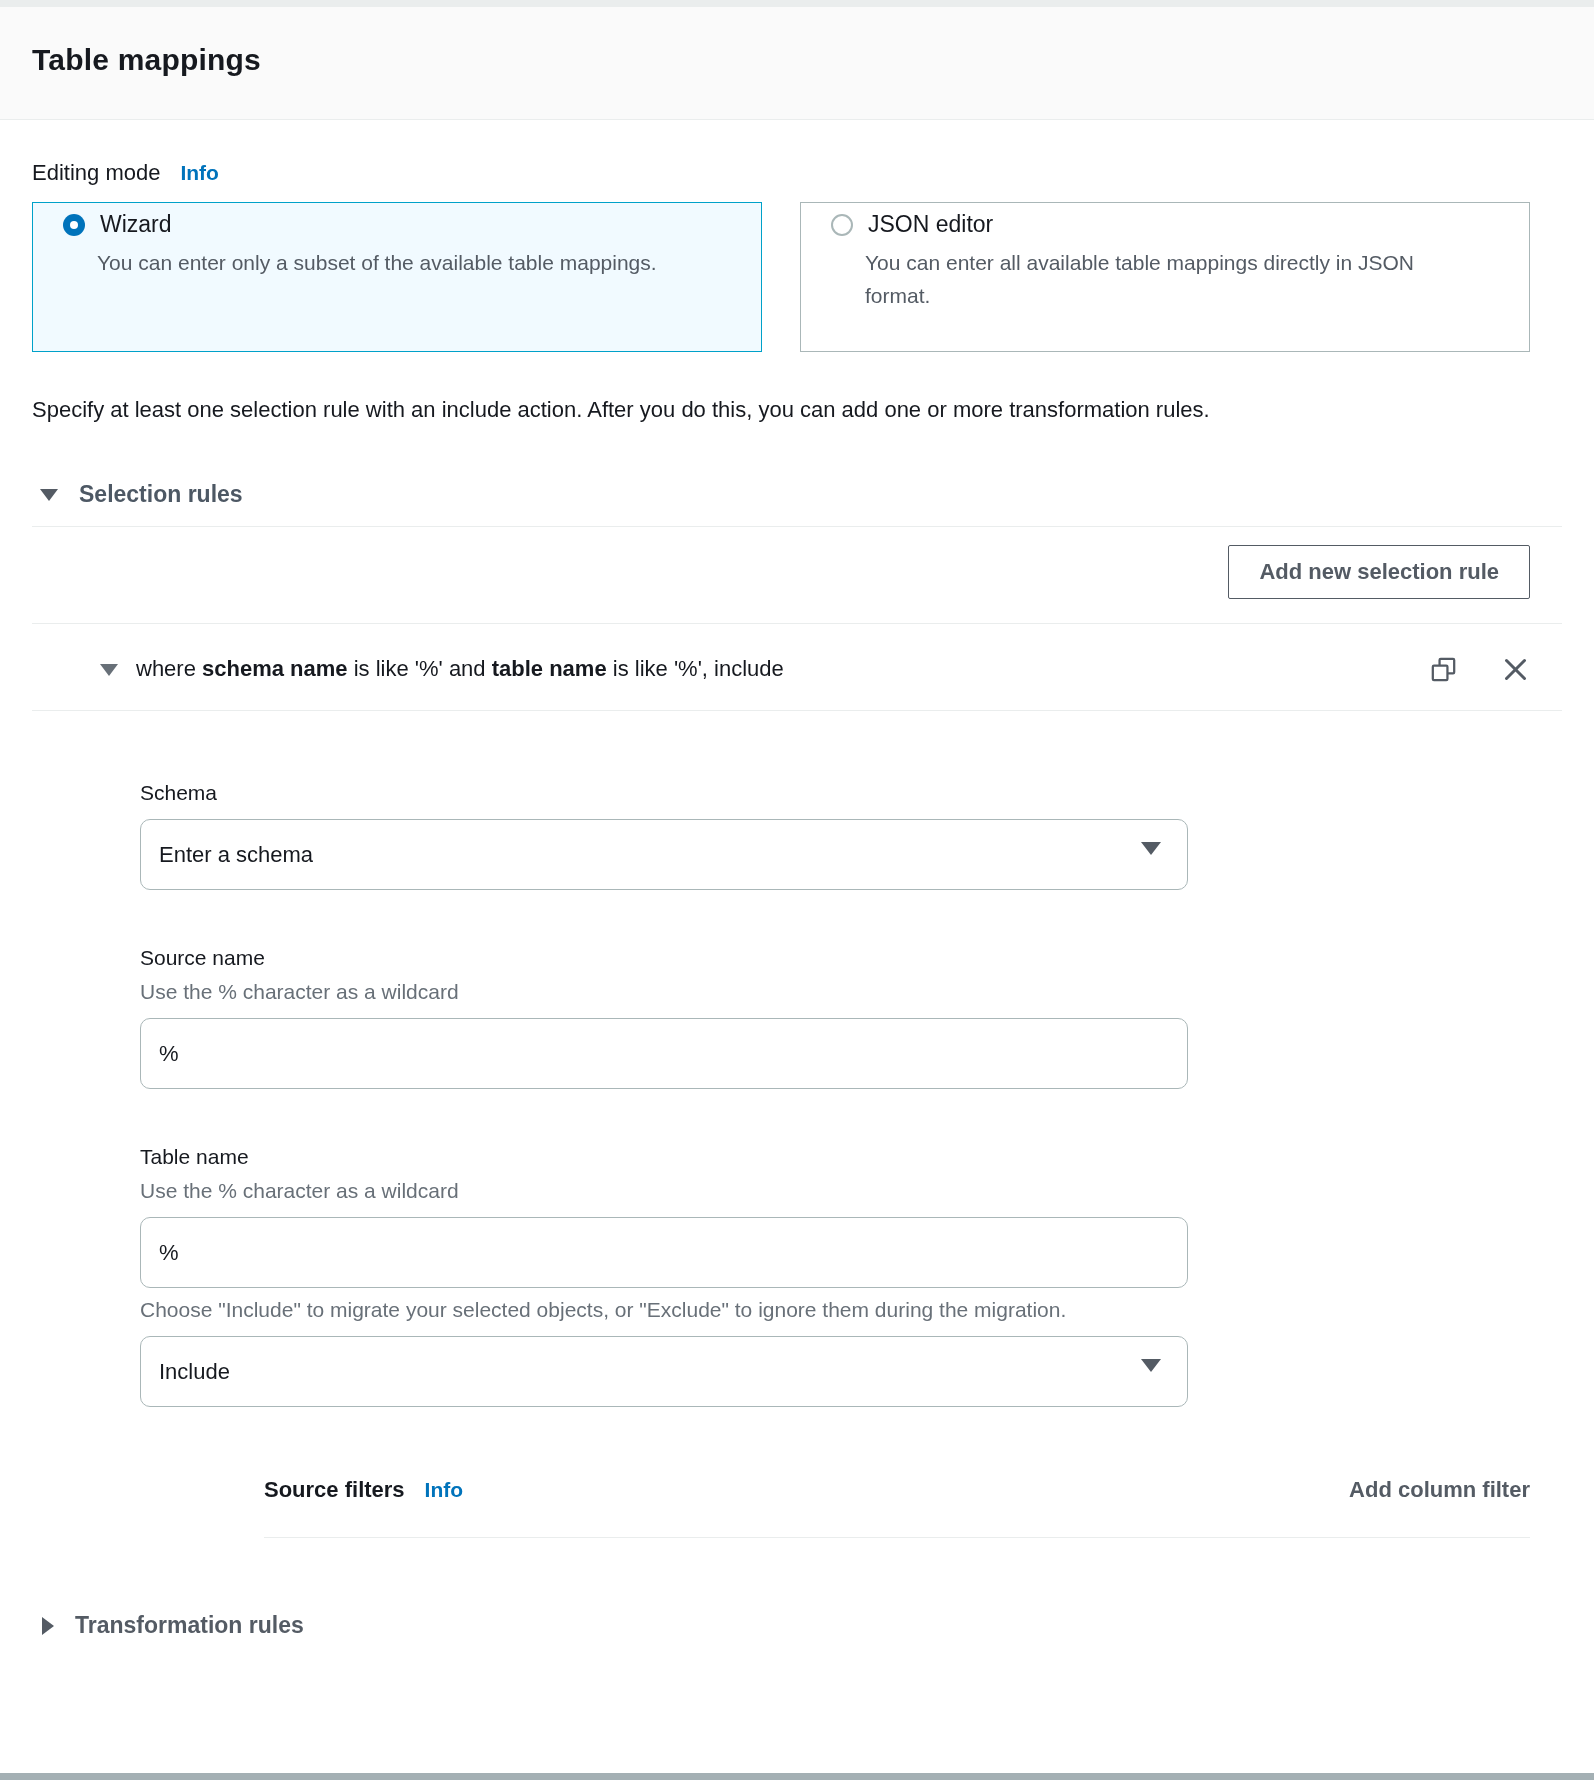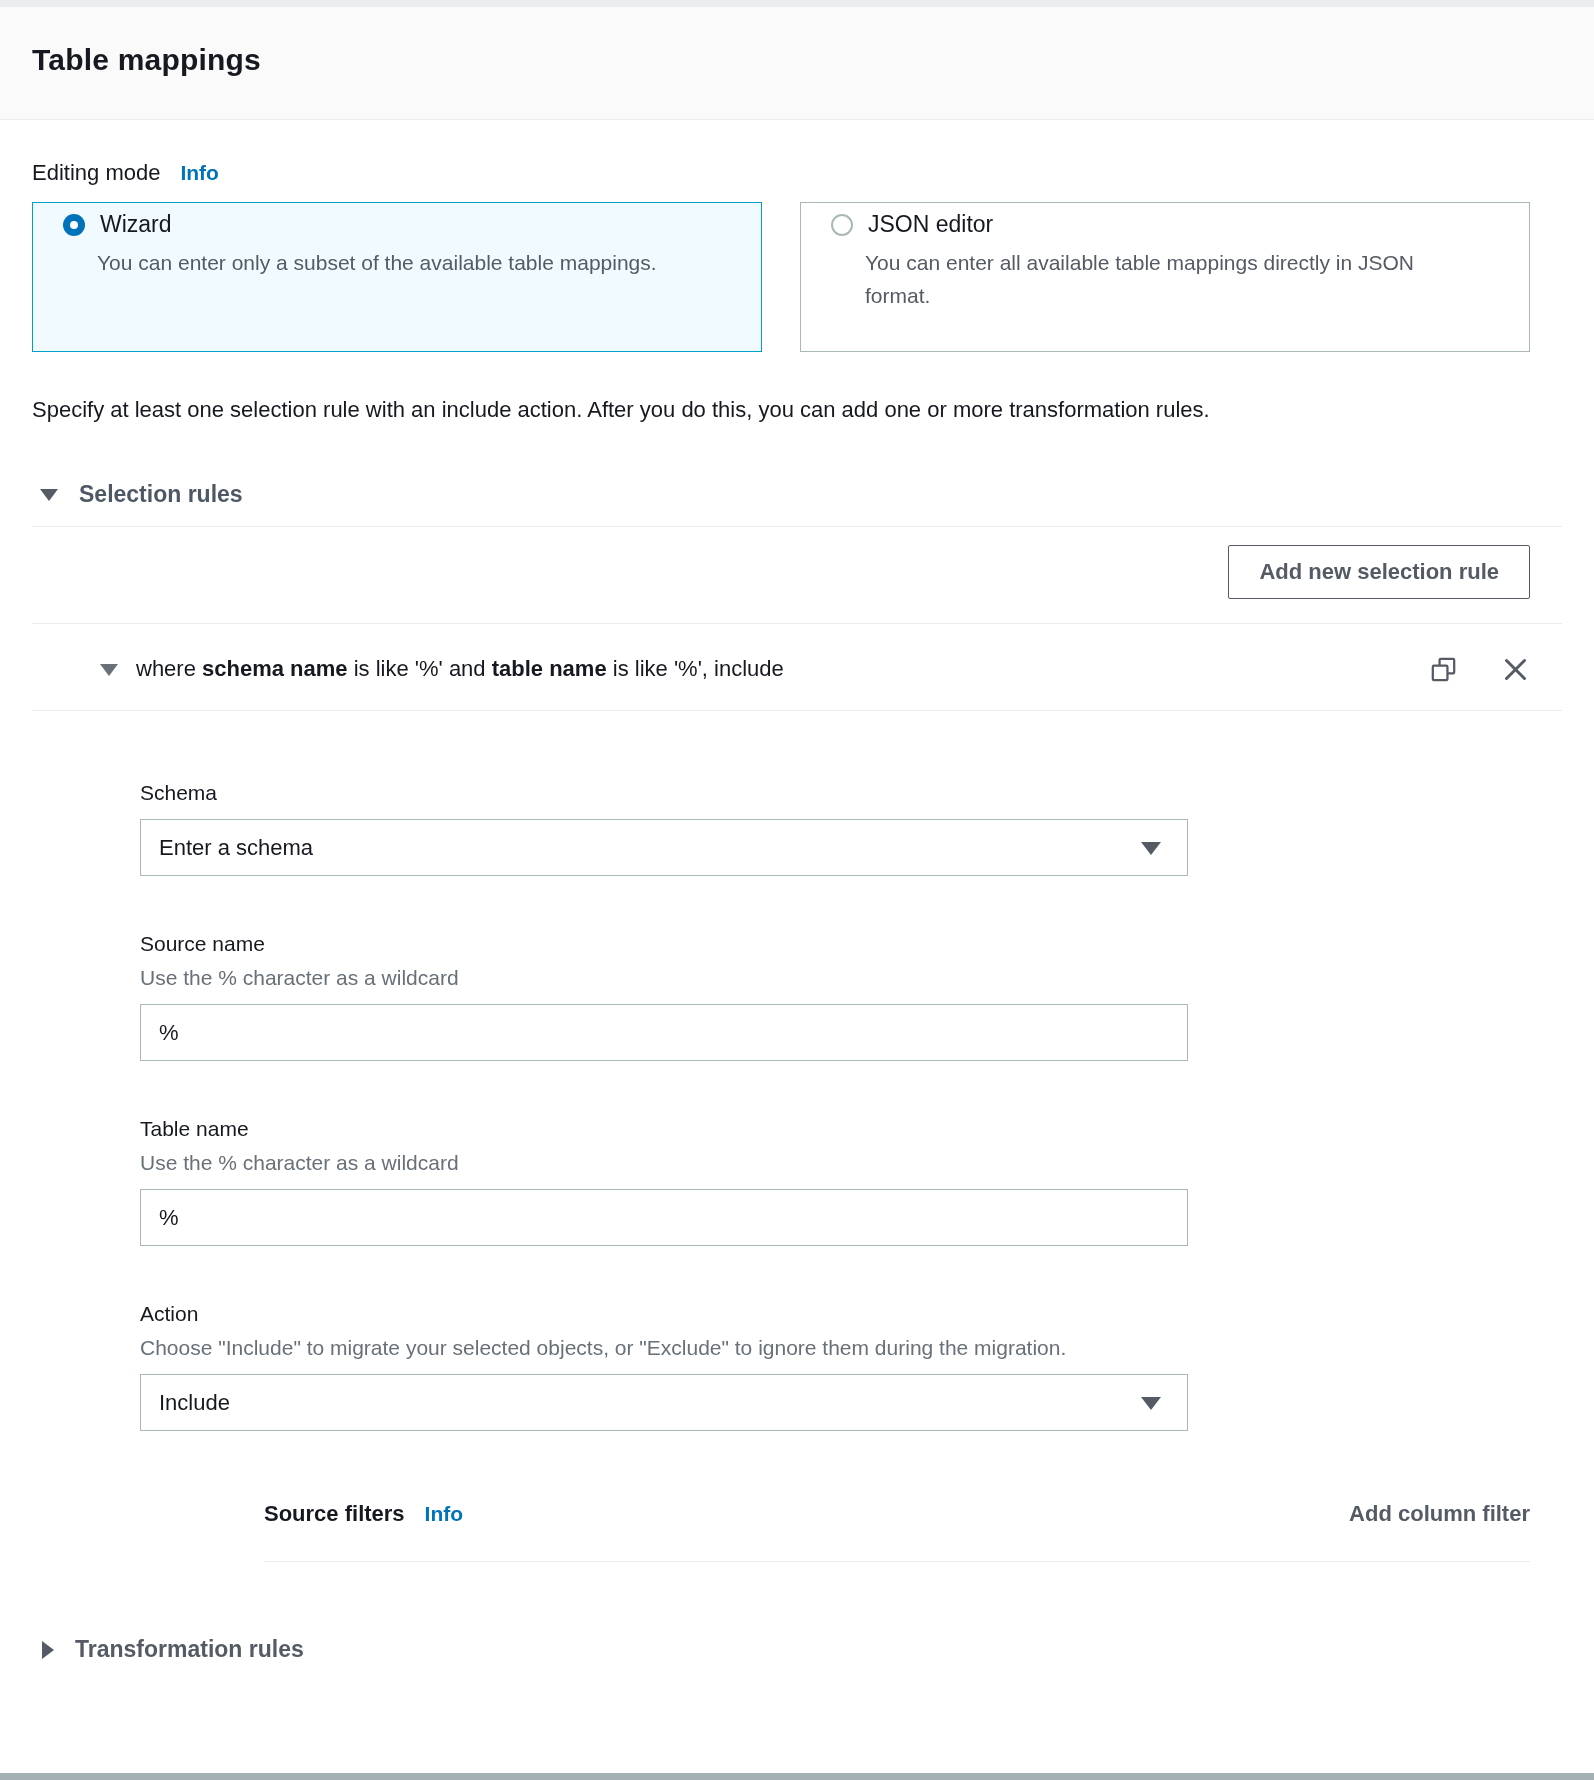--- a/index.html
+++ b/index.html
@@ -69,21 +69,21 @@
   .rule-summary { margin-left: 18px; font-size: 22px; color: #16191f; white-space: pre-wrap; }
   .rule-summary b { font-weight: 700; }
   .rule-actions { margin-left: auto; display: flex; align-items: center; gap: 42px; }
   .icon-btn { background: none; border: none; cursor: pointer; width: 30px; height: 30px; display: flex; align-items: center; justify-content: center; }
 
   
   .rule-form { margin-left: 108px; }
   .form-label { font-size: 21px; color: #16191f; }
   .form-hint { font-size: 21px; color: #687078; margin-top: 10px; }
   .field {
-    width: 1048px; height: 57px; border: 1px solid #aab7b8; border-radius: 0; background: #ffffff;
+    width: 1048px; height: 71px; border: 1px solid #aab7b8; border-radius: 10px; background: #ffffff;
     font-size: 22px; color: #16191f; font-family: "Liberation Sans", sans-serif;
   }
   .select-field { position: relative; display: flex; align-items: center; padding-left: 18px; cursor: pointer; }
   .select-caret { position: absolute; right: 26px; top: 22px; border-left: 10px solid transparent; border-right: 10px solid transparent; border-top: 13px solid #545b64; }
   input.field { padding-left: 18px; }
   .mt-label-1 { margin-top: 70px; }
   .mt-field { margin-top: 14px; }
   .mt-label { margin-top: 56px; }
 
   
@@ -171,21 +171,20 @@
     </div>
 
     <div class="form-label mt-label">Source name</div>
     <div class="form-hint">Use the % character as a wildcard</div>
     <input class="field mt-field" type="text" value="%" style="">
 
     <div class="form-label mt-label">Table name</div>
     <div class="form-hint">Use the % character as a wildcard</div>
     <input class="field mt-field" type="text" value="%" style="">
 
-    <div class="form-label mt-label">Action</div>
     <div class="form-hint">Choose "Include" to migrate your selected objects, or "Exclude" to ignore them during the migration.</div>
     <div class="field select-field mt-field">
       <span>Include</span>
       <span class="select-caret"></span>
     </div>
 
     <div class="source-filters-row">
       <span class="sf-title">Source filters</span>
       <span class="info-link">Info</span>
       <span class="add-col-filter">Add column filter</span>

